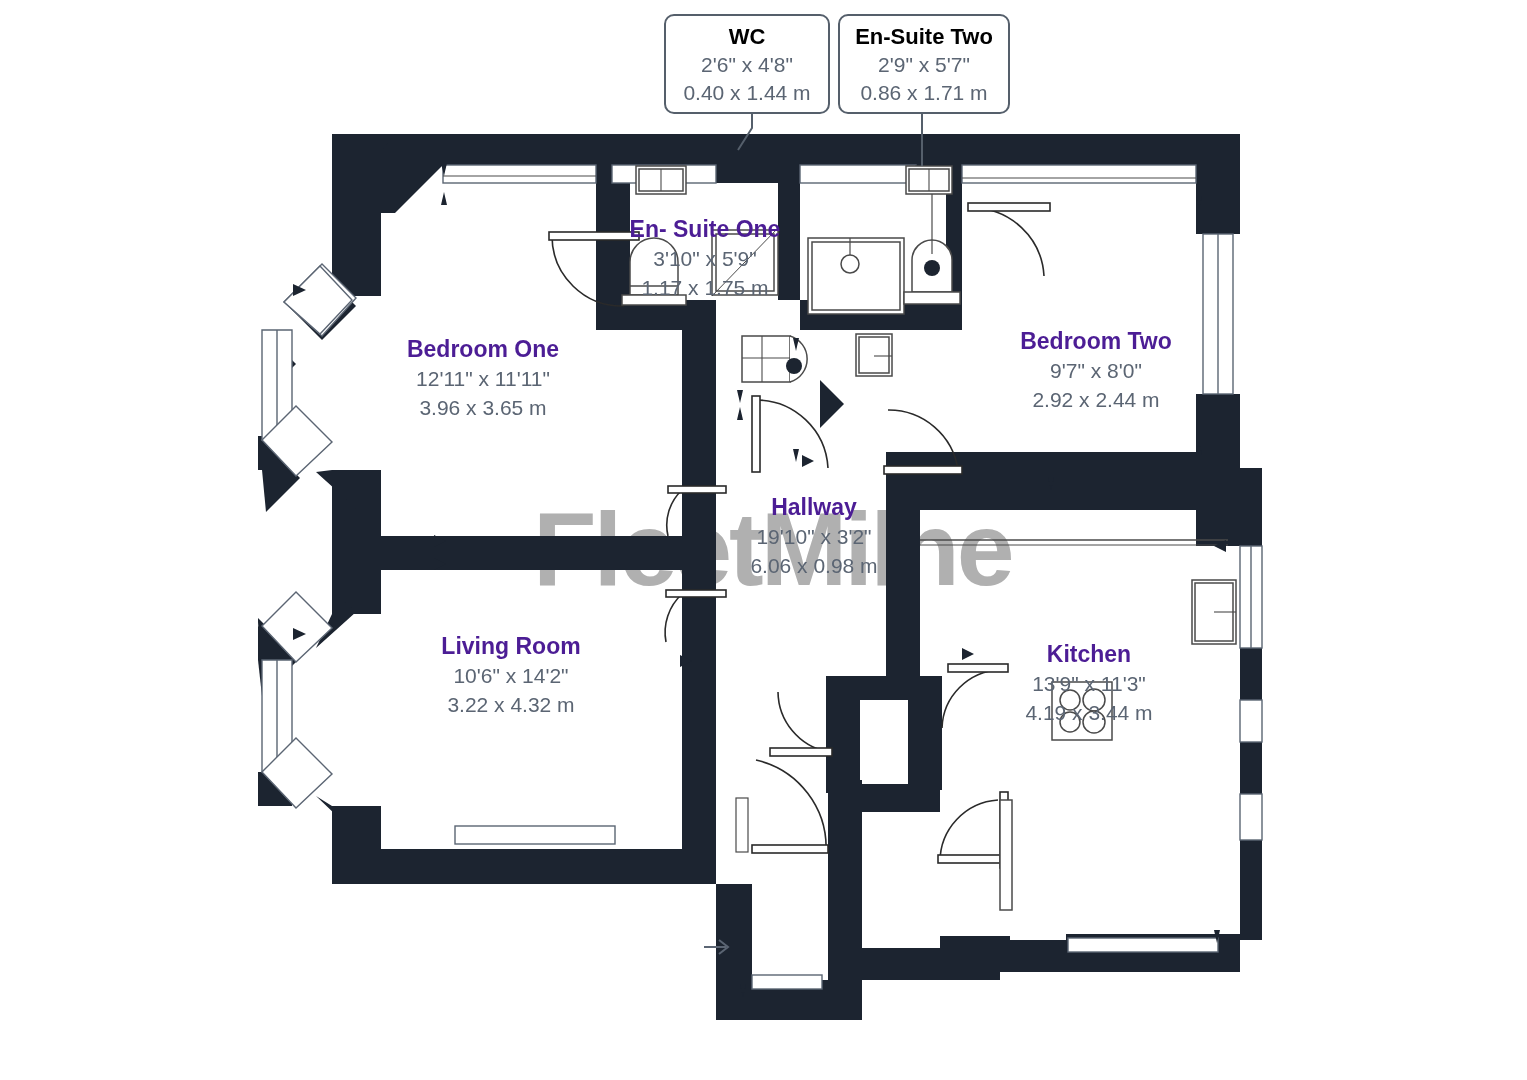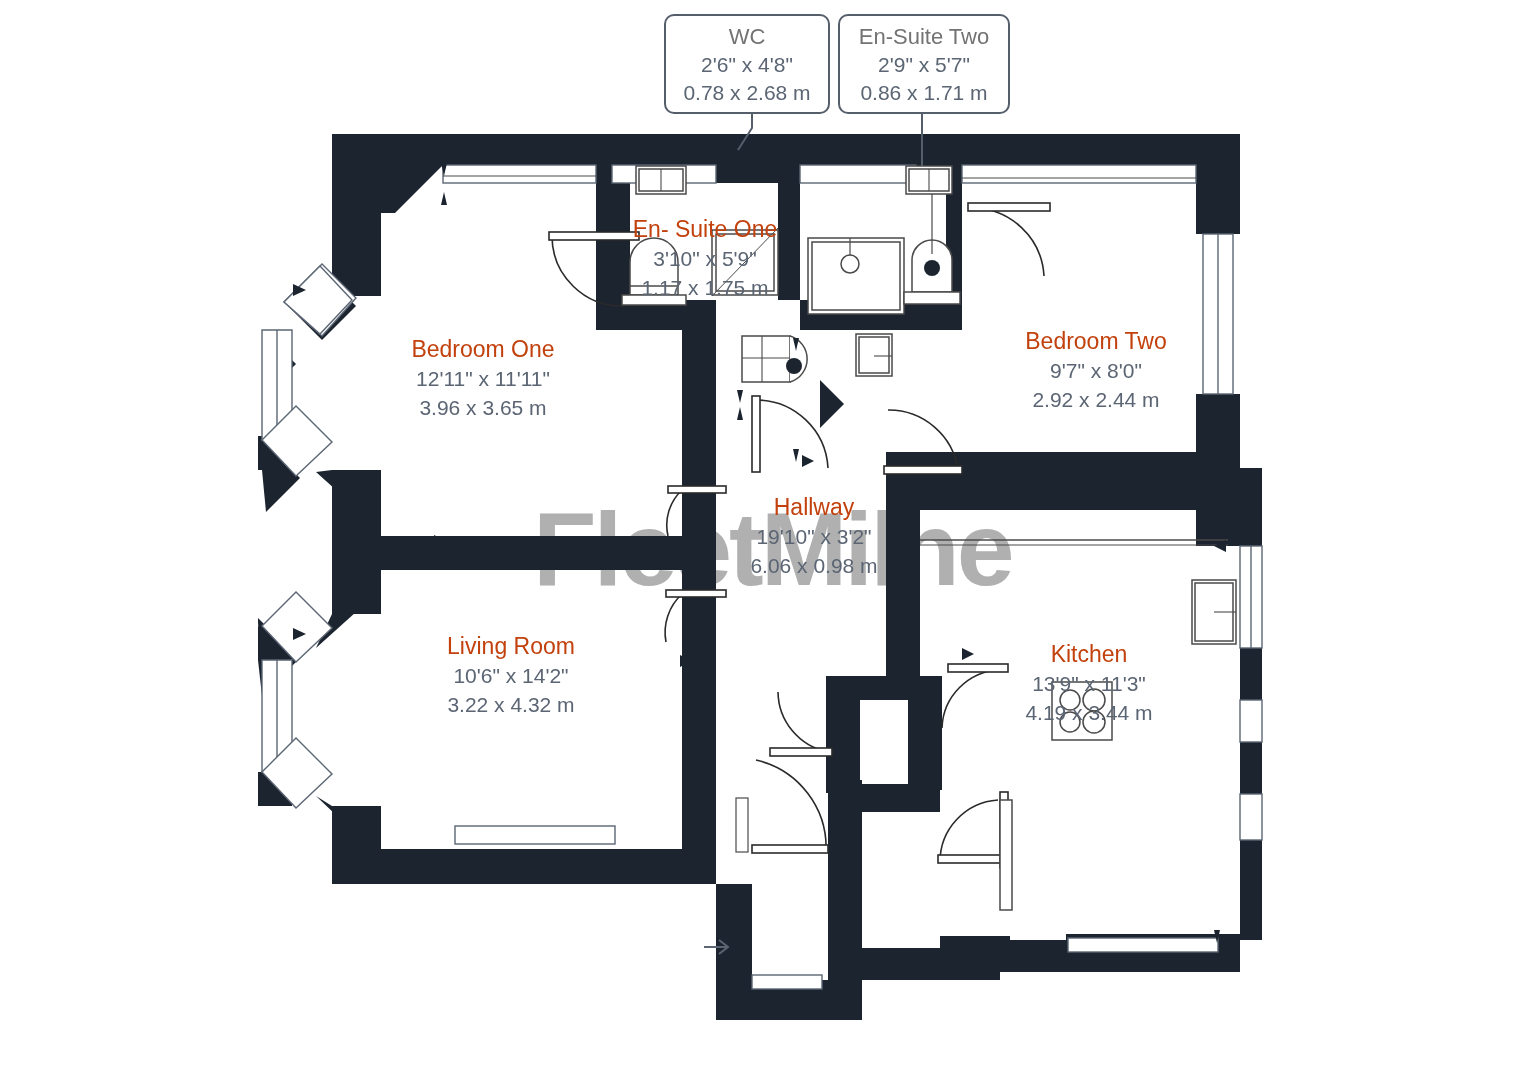--- a/index.html
+++ b/index.html
@@ -8,32 +8,32 @@
   svg{display:block;}
   .wm{
     position:absolute;left:533px;top:490px;
     font-family:"Liberation Sans",sans-serif;
     font-size:104px;font-weight:700;color:#b0b0b0;
     letter-spacing:-3px;white-space:nowrap;
     user-select:none;
   }
   .rlabel{position:absolute;text-align:center;white-space:nowrap;}
   .rlabel .rname{
-    font-size:23px;font-weight:400;color:#c2410c;
+    font-size:23px;font-weight:700;color:#4c1d95;
     line-height:30px;font-family:"Liberation Sans",sans-serif;
   }
   .rlabel .rdim{
     font-size:21px;font-weight:400;color:#5b6573;
     line-height:29px;font-family:"Liberation Sans",sans-serif;
   }
   .callout{
     position:absolute;background:#fff;border:2px solid #555f6b;border-radius:10px;
     text-align:center;padding:6px 12px 9px 12px;box-sizing:border-box;
   }
-  .callout .cname{font-size:22px;font-weight:400;color:#737373;line-height:29px;}
+  .callout .cname{font-size:22px;font-weight:700;color:#000000;line-height:29px;}
   .callout .cdim{font-size:21px;font-weight:400;color:#5b6573;line-height:28px;white-space:nowrap;}
 </style>
 </head>
 <body>
 
 <div id="stage">
 
   <div class="wm">FleetMilne</div>
 
   <svg width="1527" height="1080" viewBox="0 0 1527 1080" style="position:absolute;left:0;top:0;">
@@ -332,21 +332,21 @@
 
   <div class="rlabel" style="left:989px;top:639px;width:200px;">
     <div class="rname">Kitchen</div>
     <div class="rdim">13'9" x 11'3"</div>
     <div class="rdim">4.19 x 3.44 m</div>
   </div>
 
   <div class="callout" style="left:664px;top:14px;width:166px;height:100px;">
     <div class="cname">WC</div>
     <div class="cdim">2'6" x 4'8"</div>
-    <div class="cdim">0.78 x 2.68 m</div>
+    <div class="cdim">0.40 x 1.44 m</div>
   </div>
 
   <div class="callout" style="left:838px;top:14px;width:172px;height:100px;">
     <div class="cname">En-Suite Two</div>
     <div class="cdim">2'9" x 5'7"</div>
     <div class="cdim">0.86 x 1.71 m</div>
   </div>
 
   <svg width="1527" height="1080" viewBox="0 0 1527 1080" style="position:absolute;left:0;top:0;pointer-events:none;">
     <g fill="none" stroke="#555f6b" stroke-width="2">

